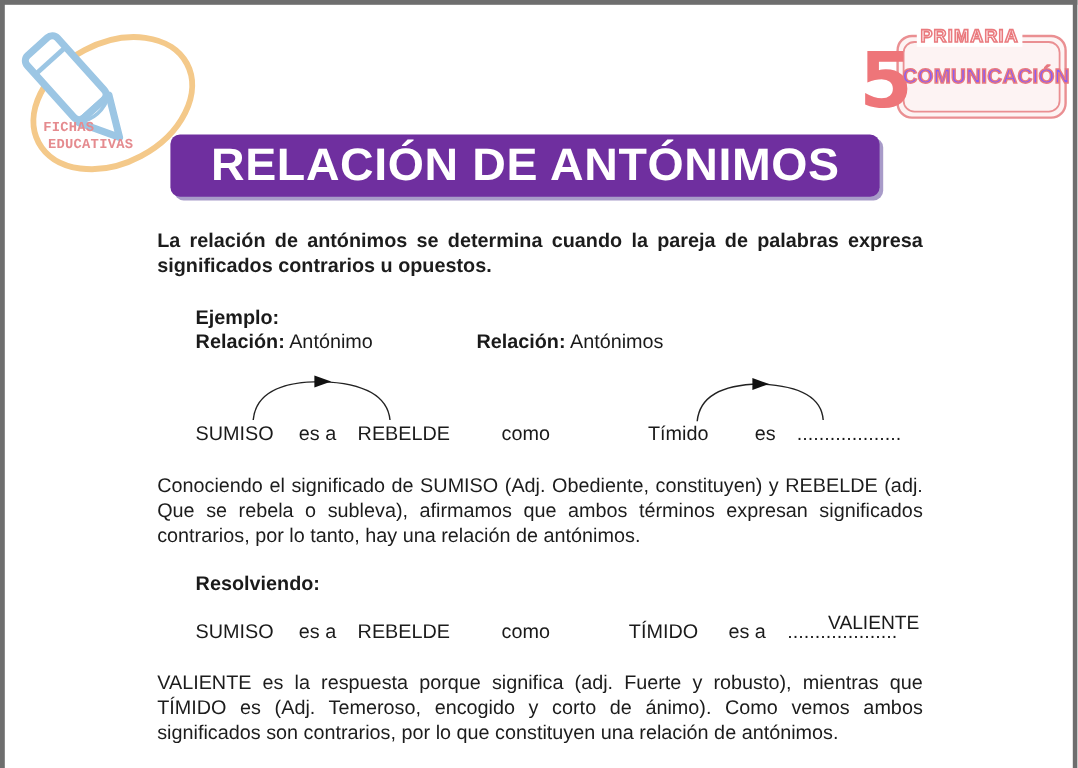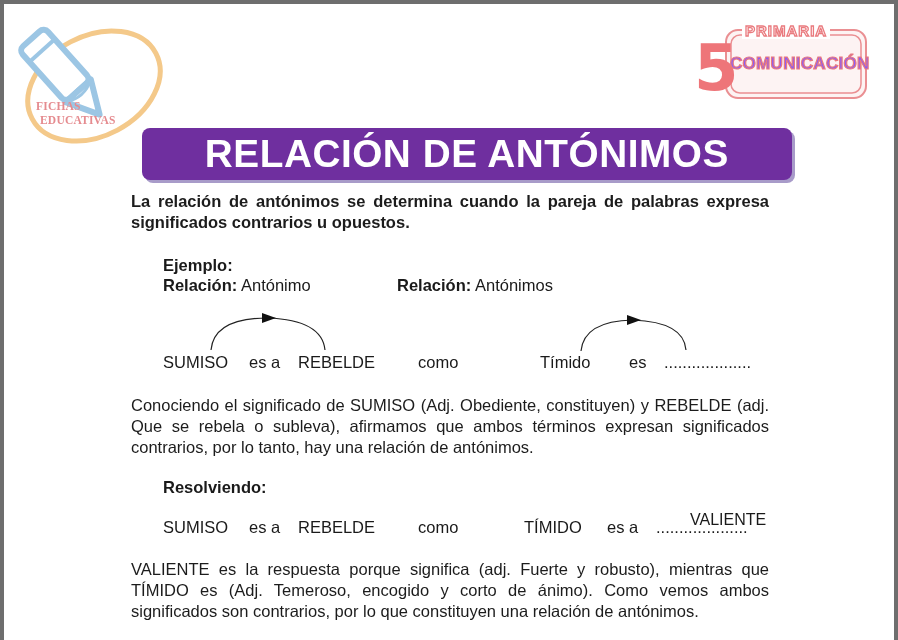--- a/index.html
+++ b/index.html
@@ -8,39 +8,39 @@
     background: #ffffff;
     font-family: "Liberation Sans", sans-serif;
     color: #1a1a1a;
   }
   .frame-top { position: absolute; left: 0; top: 0; width: 898px; height: 4px; background: #6e6e6e; }
   .frame-left { position: absolute; left: 0; top: 0; width: 4px; height: 640px; background: #6e6e6e; }
   .frame-right { position: absolute; right: 0; top: 0; width: 4px; height: 640px; background: #6e6e6e; }
 
   .logo-left { position: absolute; left: 8px; top: 14px; width: 160px; height: 135px; }
   .logo-left .logo-text {
-    position: absolute; font-family: Liberation Serif, serif; font-weight: bold;
+    position: absolute; font-family: Liberation Mono, monospace; font-weight: bold;
     color: #e58b8f; font-size: 11.5px; line-height: 13px; letter-spacing: 0.2px; text-align: center;
   }
-  .logo-right { position: absolute; left: 690px; top: 18px; width: 182px; height: 88px; }
+  .logo-right { position: absolute; left: 712px; top: 18px; width: 182px; height: 88px; }
   .logo-right .prim {
     position: absolute; left: 52px; top: 4px; font-size: 15px; font-weight: bold;
     color: #ffffff; -webkit-text-stroke: 1.3px #ea7a7e; letter-spacing: 1px;
     background: #fff; padding: 0 3px;
   }
   .logo-right .five {
     position: absolute; left: 4px; top: 18px; font-size: 64px; font-weight: bold;
     color: #ee7579; line-height: 64px; font-family: "DejaVu Sans", sans-serif;
   }
   .logo-right .comu {
     position: absolute; left: 40px; top: 36px; font-size: 17px; font-weight: bold;
     color: #8b5cf6; -webkit-text-stroke: 1.2px #ea7a7e; letter-spacing: 0.3px;
   }
   .title-bar {
-    position: absolute; left: 142px; top: 128px; width: 650px; height: 52px;
+    position: absolute; left: 142px; top: 112px; width: 591px; height: 52px;
     background: #6f2f9f; border-radius: 8px;
     box-shadow: 3px 3px 0 #a89bc9;
     display: flex; align-items: center; justify-content: center;
   }
   .title-bar .title-text {
     color: #ffffff; font-weight: bold; font-size: 38px; letter-spacing: 0.5px;
     font-family: "Liberation Sans", sans-serif; transform: scaleX(1.02);
   }
   .para {
     position: absolute; left: 131px; width: 638px; font-size: 16.5px; line-height: 21px;

